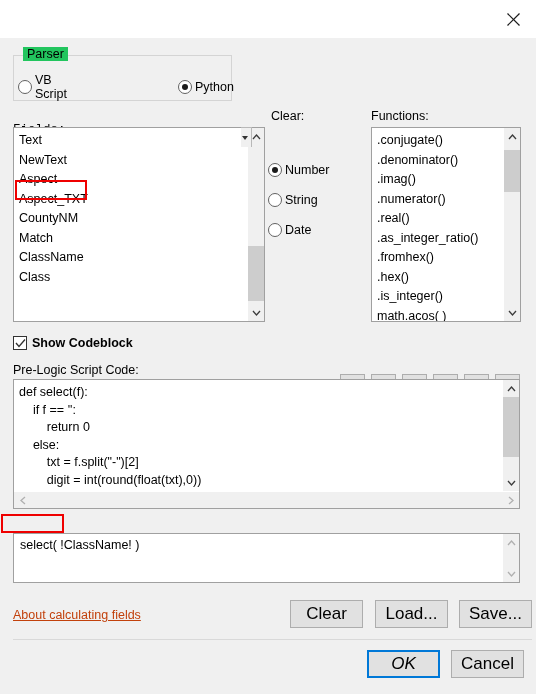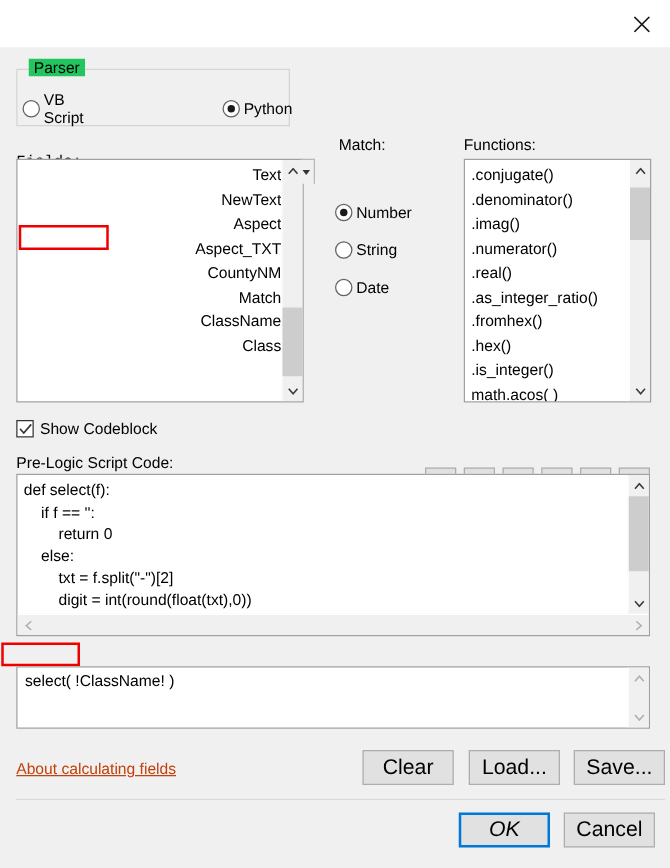--- a/index.html
+++ b/index.html
@@ -90,21 +90,21 @@
   .cap-functions { left: 371px; top: 71px; }
   .cap-prelogic  { left: 13px;  top: 325px; }
 
   
   .listbox {
     position: absolute;
     background: #fff;
     border: 1px solid #a0a0a0;
     overflow: hidden;
   }
-  .lb-fields    { left: 13px;  top: 89px; width: 230px; height: 195px; text-align: right; }
+  .lb-fields    { left: 13px;  top: 89px; width: 252px; height: 195px; }
   .lb-functions { left: 371px; top: 89px; width: 150px; height: 195px; }
 
   .lb-inner {
     position: absolute; left: 0; top: 0; bottom: 0;
     right: 17px;
     padding: 3px 0 0 5px;
     overflow: hidden;
   }
   .lb-item {
     height: 19.5px; line-height: 19.5px;
@@ -180,20 +180,21 @@
     display: flex; align-items: center;
     margin-bottom: 16px;
     cursor: pointer;
   }
 
   
   .checkbox-row {
     position: absolute; left: 13px; top: 298px;
     display: flex; align-items: center;
     cursor: pointer;
+    font-weight: bold;
   }
   .cb-mark {
     width: 14px; height: 14px;
     border: 1px solid #333;
     background: #fff;
     position: relative;
     flex: none;
   }
   .cb-mark svg { position: absolute; left: 1px; top: 1px; }
   .cb-label { margin-left: 5px; font-size: 12.5px; }
@@ -320,21 +321,21 @@
         <span class="radio-label">VB Script</span>
       </div>
       <div class="radio-item py">
         <span class="radio-mark checked"></span>
         <span class="radio-label">Python</span>
       </div>
     </div>
   </div>
 
   <div class="caption cap-fields">Fields:</div>
-  <div class="caption cap-type">Match:</div>
+  <div class="caption cap-type">Clear:</div>
   <div class="caption cap-functions">Functions:</div>
 
   <div class="listbox lb-fields">
     <div class="lb-inner" id="fields-list">
         <div class="lb-item">Text</div>
         <div class="lb-item">NewText</div>
         <div class="lb-item">Aspect</div>
         <div class="lb-item">Aspect_TXT</div>
         <div class="lb-item">CountyNM</div>
         <div class="lb-item">Match</div>

